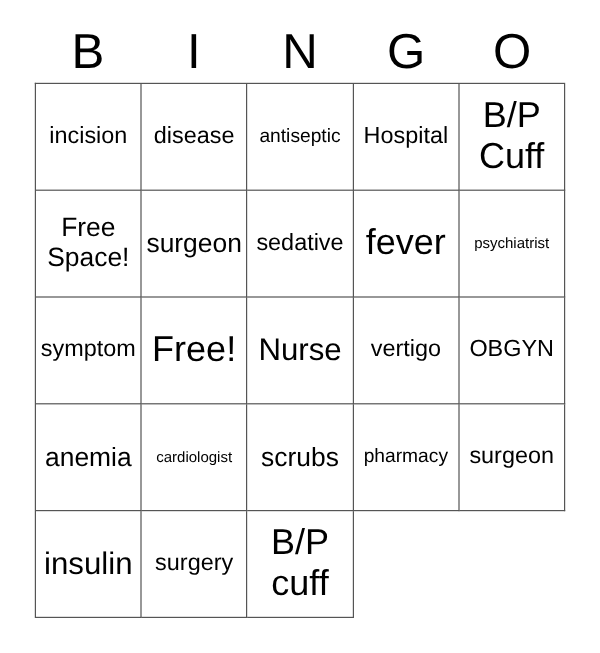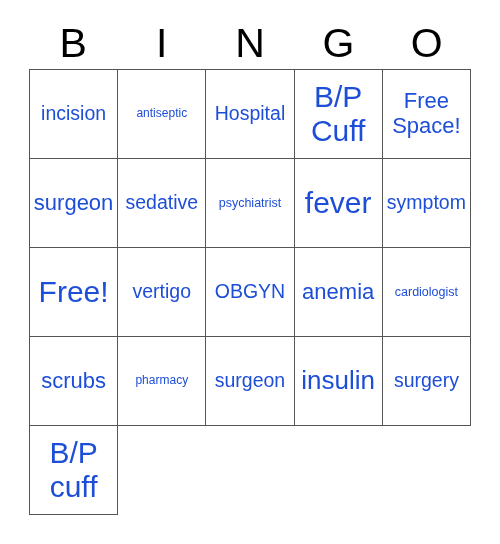--- a/index.html
+++ b/index.html
@@ -69,26 +69,26 @@
     justify-content: center;
     text-align: center;
     padding: 2px 2px;
     overflow: hidden;
   }
   .cell-text {
     display: block;
     width: 100%;
     line-height: 1.12;
     word-break: break-word;
-    color: #1d4ed8;
+    color: #000000;
   }
 
   
   .fs-xs   { font-size: 12.5px; }
-  .fs-sm   { font-size: 12px; }
+  .fs-sm   { font-size: 16px; }
   .fs-md   { font-size: 19.5px; }
   .fs-lg   { font-size: 22px; }
   .fs-xl   { font-size: 26px; }
   .fs-xxl  { font-size: 30px; }
 </style>
 </head>
 <body>
 
 <div class="card">
 
@@ -98,48 +98,54 @@
     <div class="header-cell">N</div>
     <div class="header-cell">G</div>
     <div class="header-cell">O</div>
   </div>
 
   <div class="grid" id="bingo-grid">
       <div class="cell">
         <span class="cell-text fs-md">incision</span>
       </div>
       <div class="cell">
+        <span class="cell-text fs-md">disease</span>
+      </div>
+      <div class="cell">
         <span class="cell-text fs-sm">antiseptic</span>
       </div>
       <div class="cell">
         <span class="cell-text fs-md">Hospital</span>
       </div>
       <div class="cell">
         <span class="cell-text fs-xxl">B/P Cuff</span>
       </div>
       <div class="cell">
         <span class="cell-text fs-lg">Free Space!</span>
       </div>
       <div class="cell">
         <span class="cell-text fs-lg">surgeon</span>
       </div>
       <div class="cell">
         <span class="cell-text fs-md">sedative</span>
       </div>
       <div class="cell">
-        <span class="cell-text fs-xs">psychiatrist</span>
+        <span class="cell-text fs-xxl">fever</span>
       </div>
       <div class="cell">
-        <span class="cell-text fs-xxl">fever</span>
+        <span class="cell-text fs-xs">psychiatrist</span>
       </div>
       <div class="cell">
         <span class="cell-text fs-md">symptom</span>
       </div>
       <div class="cell">
         <span class="cell-text fs-xxl">Free!</span>
+      </div>
+      <div class="cell">
+        <span class="cell-text fs-xl">Nurse</span>
       </div>
       <div class="cell">
         <span class="cell-text fs-md">vertigo</span>
       </div>
       <div class="cell">
         <span class="cell-text fs-md">OBGYN</span>
       </div>
       <div class="cell">
         <span class="cell-text fs-lg">anemia</span>
       </div>

